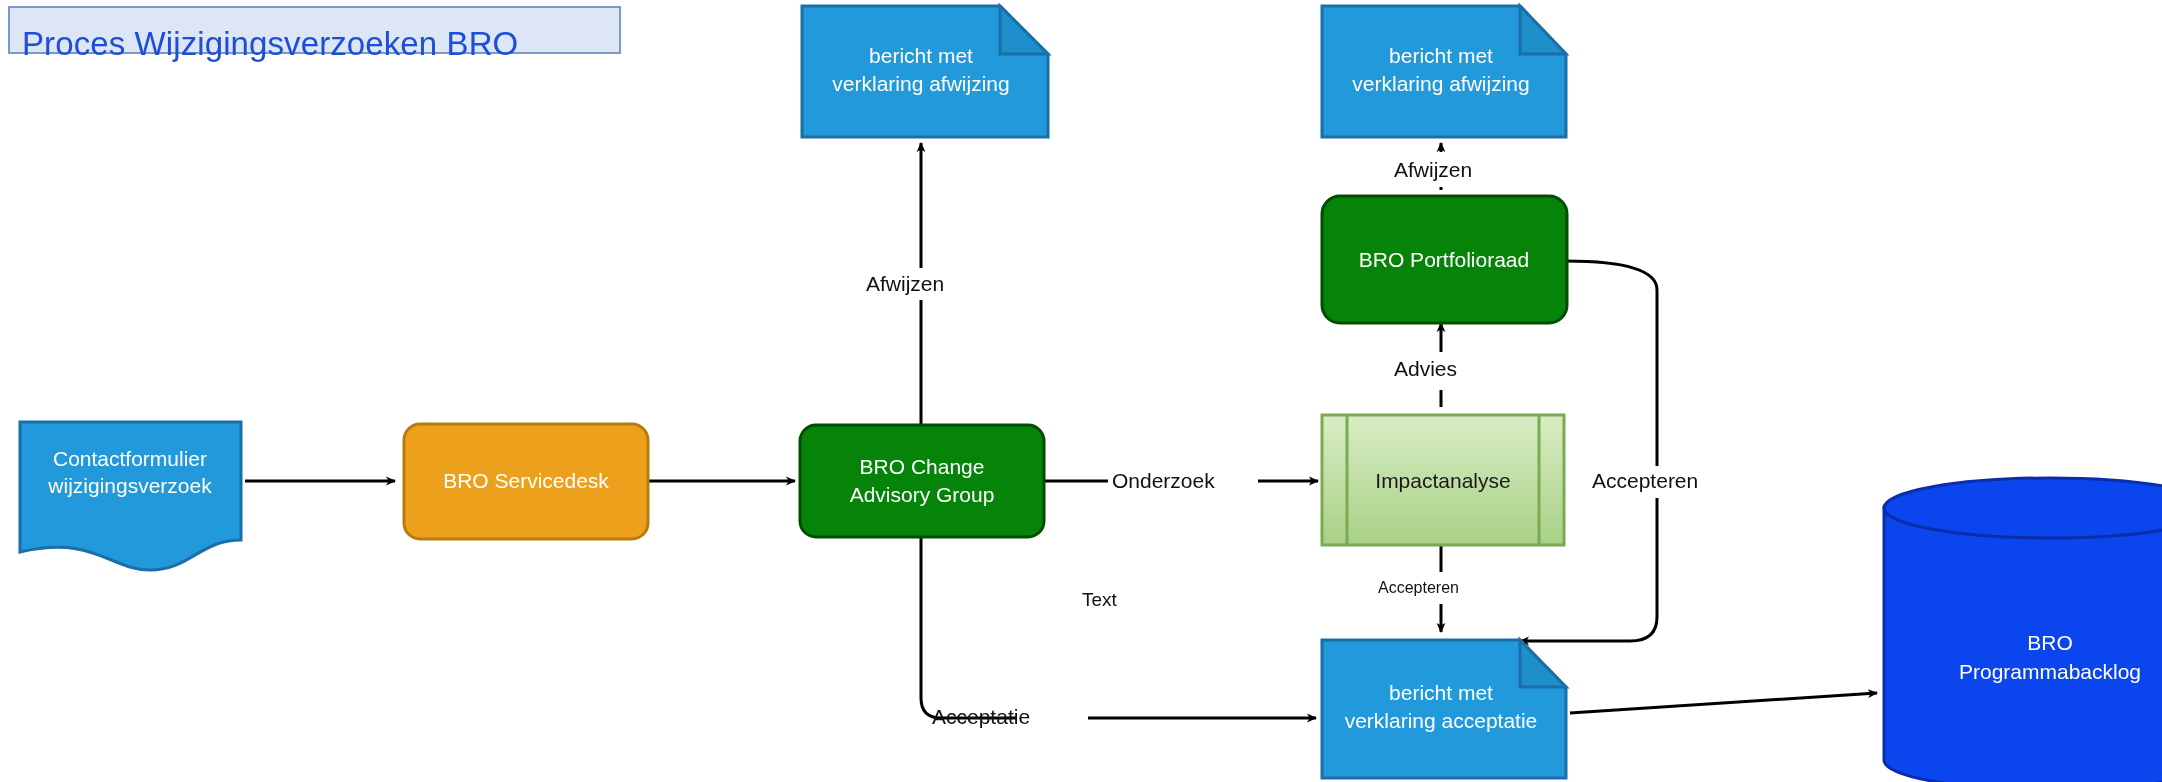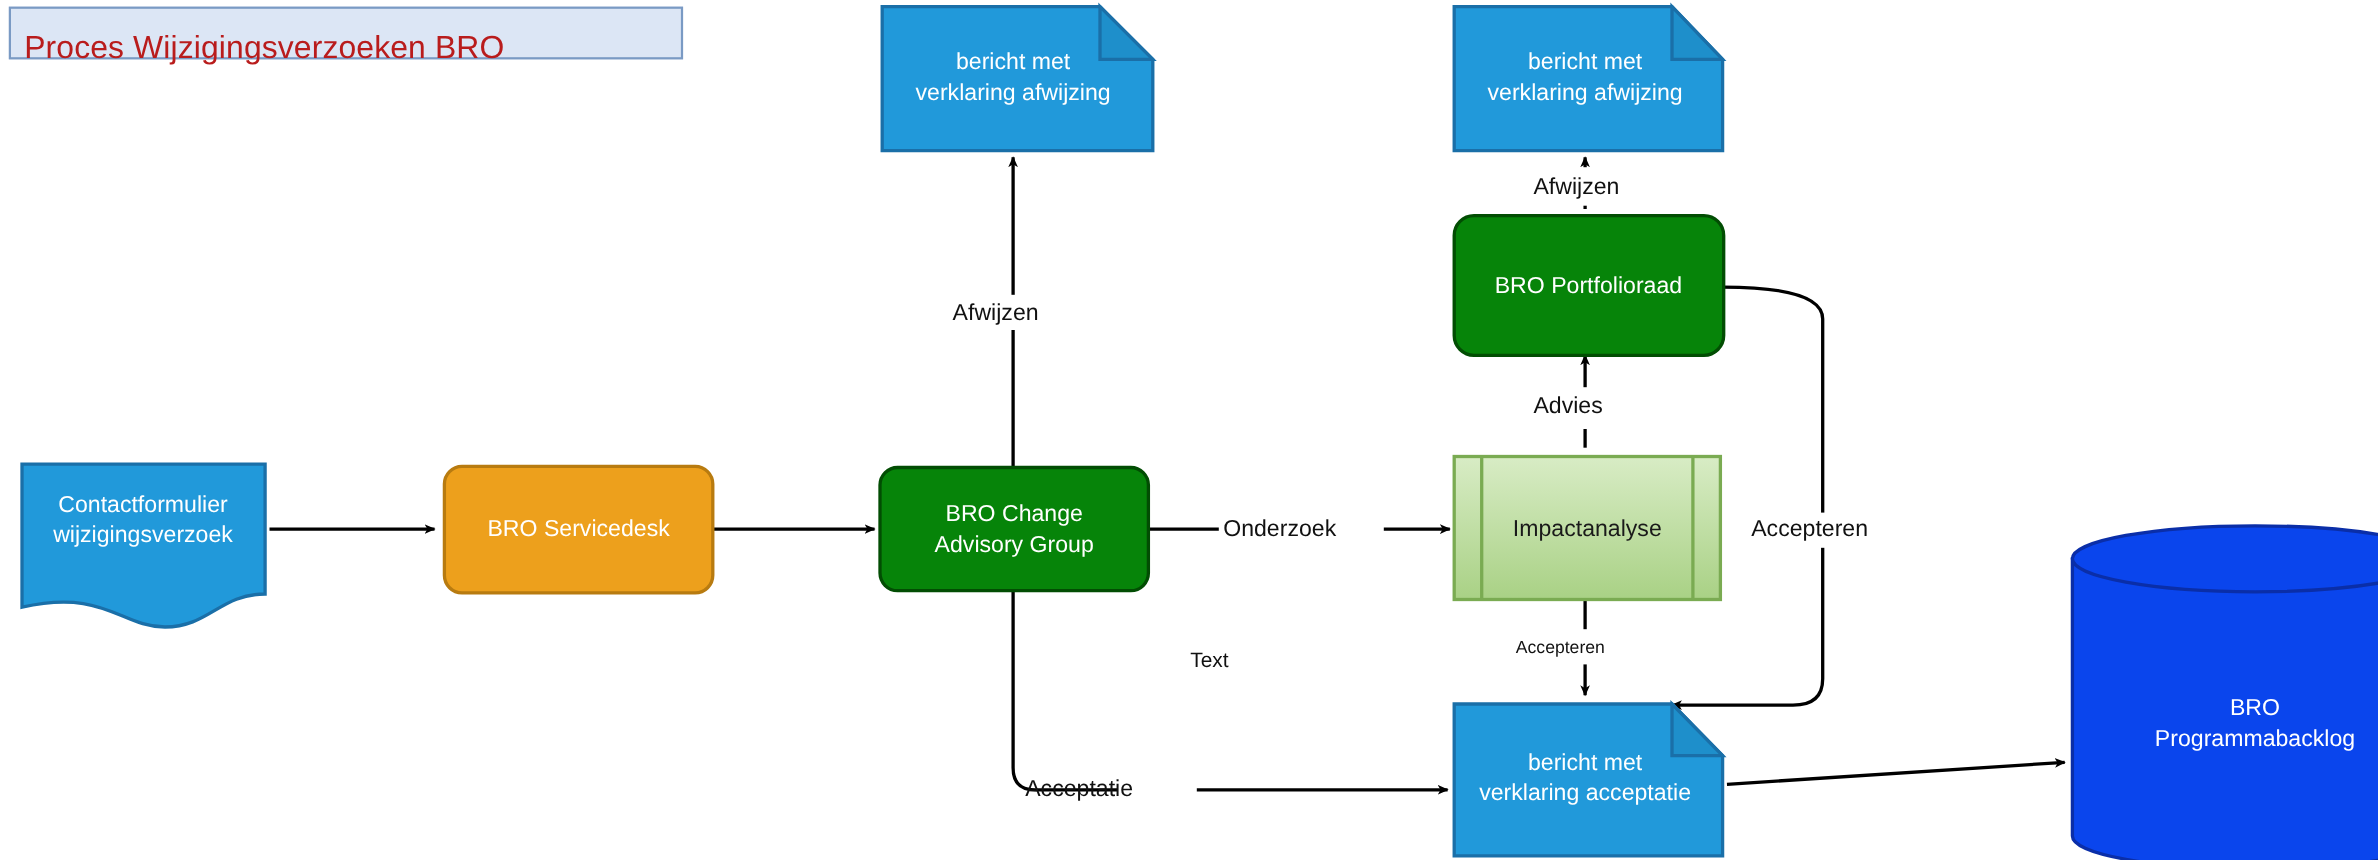--- a/index.html
+++ b/index.html
@@ -28,22 +28,22 @@
     width: 613px;
     height: 48px;
     background: #dce6f5;
     border: 2px solid #7a9ac4;
     box-sizing: border-box;
     display: flex;
     align-items: center;
     padding-left: 12px;
   }
   .diagram-title-text {
-    font-size: 29px;
-    color: #b91c1c;
+    font-size: 33px;
+    color: #1d4ed8;
     white-space: nowrap;
     letter-spacing: 0.1px;
     margin-top: 28px;
   }
   svg text {
     font-family: "Liberation Sans", sans-serif;
     dominant-baseline: middle;
   }
   .node-label-light {
     fill: #ffffff;

